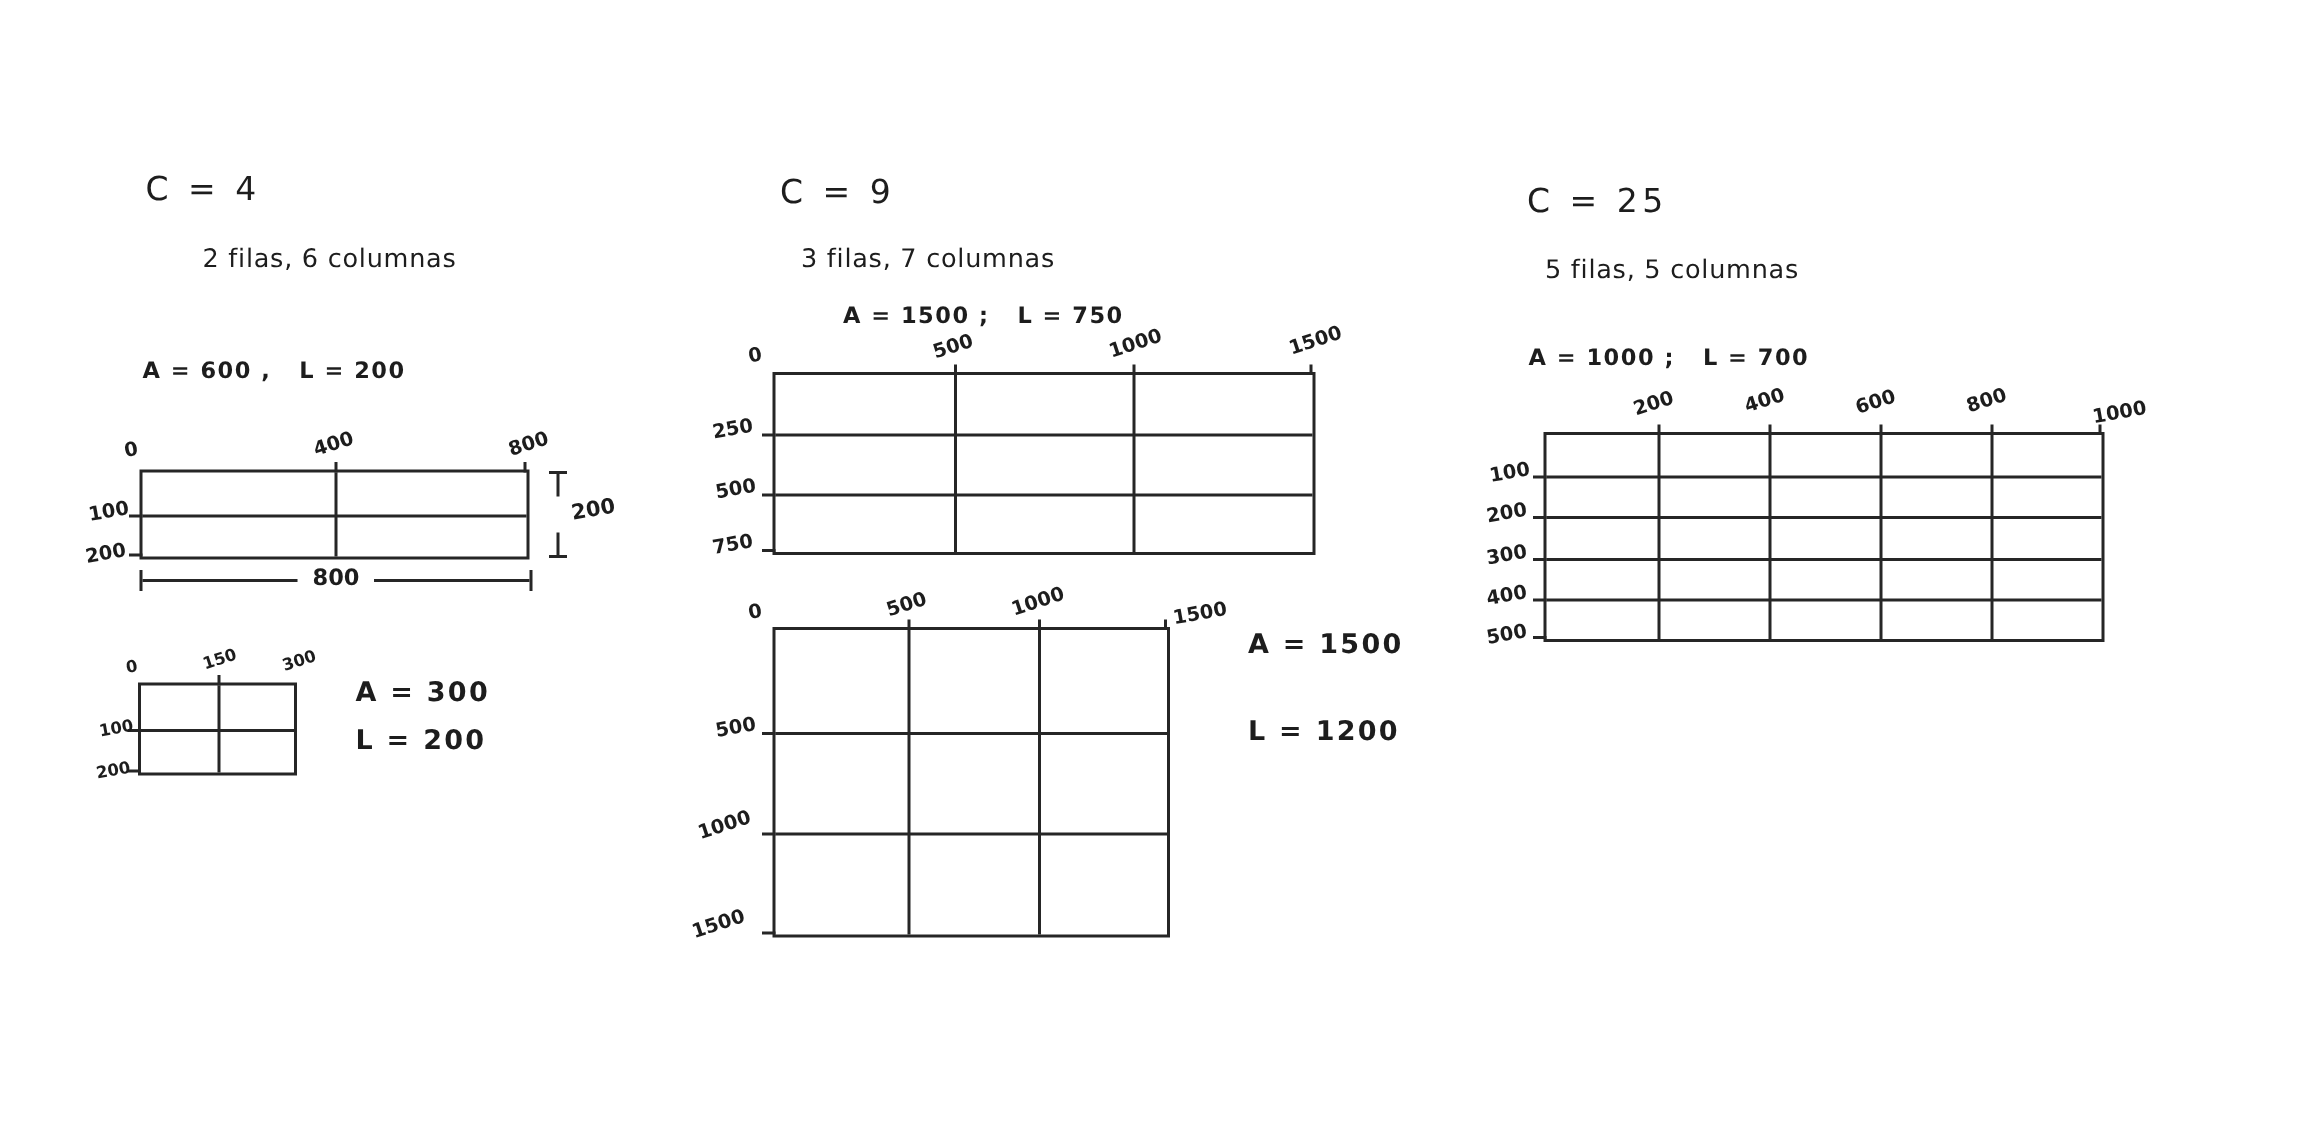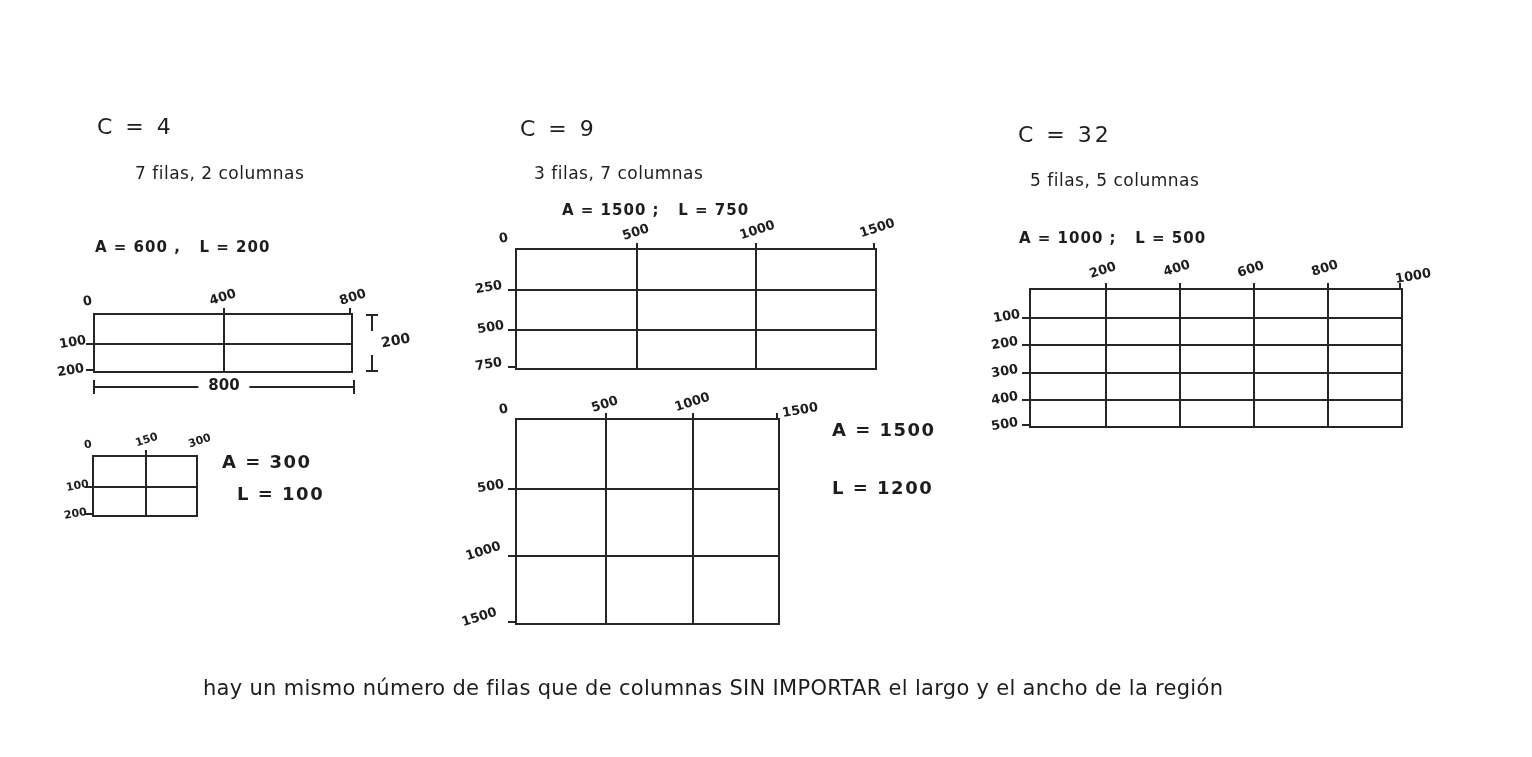--- a/index.html
+++ b/index.html
@@ -50,21 +50,21 @@
     background: #fff; padding: 0 10px; font-size: 15px; font-weight: 600;
   }
 </style>
 </head>
 <body>
 
 <div class="canvas">
 
 
   <div class="abs heading" style="left:97px; top:114px;">C = 4</div>
-  <div class="abs subtitle" style="left:135px; top:163px;">7 filas, 2 columnas</div>
+  <div class="abs subtitle" style="left:135px; top:163px;">2 filas, 6 columnas</div>
   <div class="abs params" style="left:95px; top:238px;">A = 600 ,   L = 200</div>
 
   <div class="grid" style="left:93px; top:313px; width:260px; height:60px;">
     <div class="vl" style="left:50%"></div>
     <div class="hl" style="top:50%"></div>
     <div class="tmt" style="left:50%"></div>
     <div class="tmt" style="left:calc(100% - 2px)"></div>
     <div class="tml" style="top:50%"></div>
     <div class="tml" style="top:calc(100% - 2px)"></div>
     <span class="tk rot2" style="left:-12px; top:-22px;">0</span>
@@ -94,22 +94,22 @@
     <div class="hl" style="top:50%"></div>
     <div class="tmt" style="left:50%"></div>
     <div class="tml" style="top:50%"></div>
     <div class="tml" style="top:calc(100% - 2px)"></div>
     <span class="tk tks rot2" style="left:-10px; top:-19px;">0</span>
     <span class="tk tks rot" style="left:calc(50% - 10px); top:-24px;">150</span>
     <span class="tk tks rot" style="left:calc(100% - 8px); top:-23px;">300</span>
     <span class="tk tks rot2" style="left:-28px; top:calc(50% - 7px);">100</span>
     <span class="tk tks rot2" style="left:-30px; top:calc(100% - 8px);">200</span>
   </div>
-  <div class="abs sideLbl" style="left:222px; top:451px;">A = 300</div>
-  <div class="abs sideLbl" style="left:237px; top:483px;">L = 100</div>
+  <div class="abs sideLbl" style="left:237px; top:451px;">A = 300</div>
+  <div class="abs sideLbl" style="left:237px; top:483px;">L = 200</div>
 
   <div class="abs heading" style="left:520px; top:116px;">C = 9</div>
   <div class="abs subtitle" style="left:534px; top:163px;">3 filas, 7 columnas</div>
   <div class="abs params" style="left:562px; top:201px;">A = 1500 ;   L = 750</div>
 
   <div class="grid" style="left:515px; top:248px; width:362px; height:122px;">
     <div class="vl" style="left:33.3%"></div>
     <div class="vl" style="left:66.6%"></div>
     <div class="hl" style="top:33.3%"></div>
     <div class="hl" style="top:66.6%"></div>
@@ -143,23 +143,23 @@
     <span class="tk rot" style="left:calc(33.6% - 14px); top:-24px;">500</span>
     <span class="tk rot" style="left:calc(67% - 18px); top:-26px;">1000</span>
     <span class="tk rot2" style="left:calc(100% + 4px); top:-18px;">1500</span>
     <span class="tk rot2" style="left:-40px; top:calc(33.3% - 10px);">500</span>
     <span class="tk rot" style="left:-52px; top:calc(66.6% - 12px);">1000</span>
     <span class="tk rot" style="left:-56px; top:calc(100% - 14px);">1500</span>
   </div>
   <div class="abs sideLbl" style="left:832px; top:419px;">A = 1500</div>
   <div class="abs sideLbl" style="left:832px; top:477px;">L = 1200</div>
 
-  <div class="abs heading" style="left:1018px; top:122px;">C = 32</div>
+  <div class="abs heading" style="left:1018px; top:122px;">C = 25</div>
   <div class="abs subtitle" style="left:1030px; top:170px;">5 filas, 5 columnas</div>
-  <div class="abs params" style="left:1019px; top:229px;">A = 1000 ;   L = 500</div>
+  <div class="abs params" style="left:1019px; top:229px;">A = 1000 ;   L = 700</div>
 
   <div class="grid" style="left:1029px; top:288px; width:374px; height:140px;">
     <div class="vl" style="left:20%"></div>
     <div class="vl" style="left:40%"></div>
     <div class="vl" style="left:60%"></div>
     <div class="vl" style="left:80%"></div>
     <div class="hl" style="top:20%"></div>
     <div class="hl" style="top:40%"></div>
     <div class="hl" style="top:60%"></div>
     <div class="hl" style="top:80%"></div>
@@ -178,15 +178,14 @@
     <span class="tk rot" style="left:calc(60% - 16px); top:-29px;">600</span>
     <span class="tk rot" style="left:calc(80% - 16px); top:-30px;">800</span>
     <span class="tk rot2" style="left:calc(100% - 6px); top:-22px;">1000</span>
     <span class="tk rot2" style="left:-38px; top:calc(20% - 9px);">100</span>
     <span class="tk rot2" style="left:-40px; top:calc(40% - 9px);">200</span>
     <span class="tk rot2" style="left:-40px; top:calc(60% - 9px);">300</span>
     <span class="tk rot2" style="left:-40px; top:calc(80% - 9px);">400</span>
     <span class="tk rot2" style="left:-40px; top:calc(100% - 10px);">500</span>
   </div>
 
-  <div class="abs footer-line" style="left:203px; top:676px;">hay un mismo número de filas que de columnas SIN IMPORTAR el largo y el ancho de la región</div>
 
 </div>
 
 </body></html>

